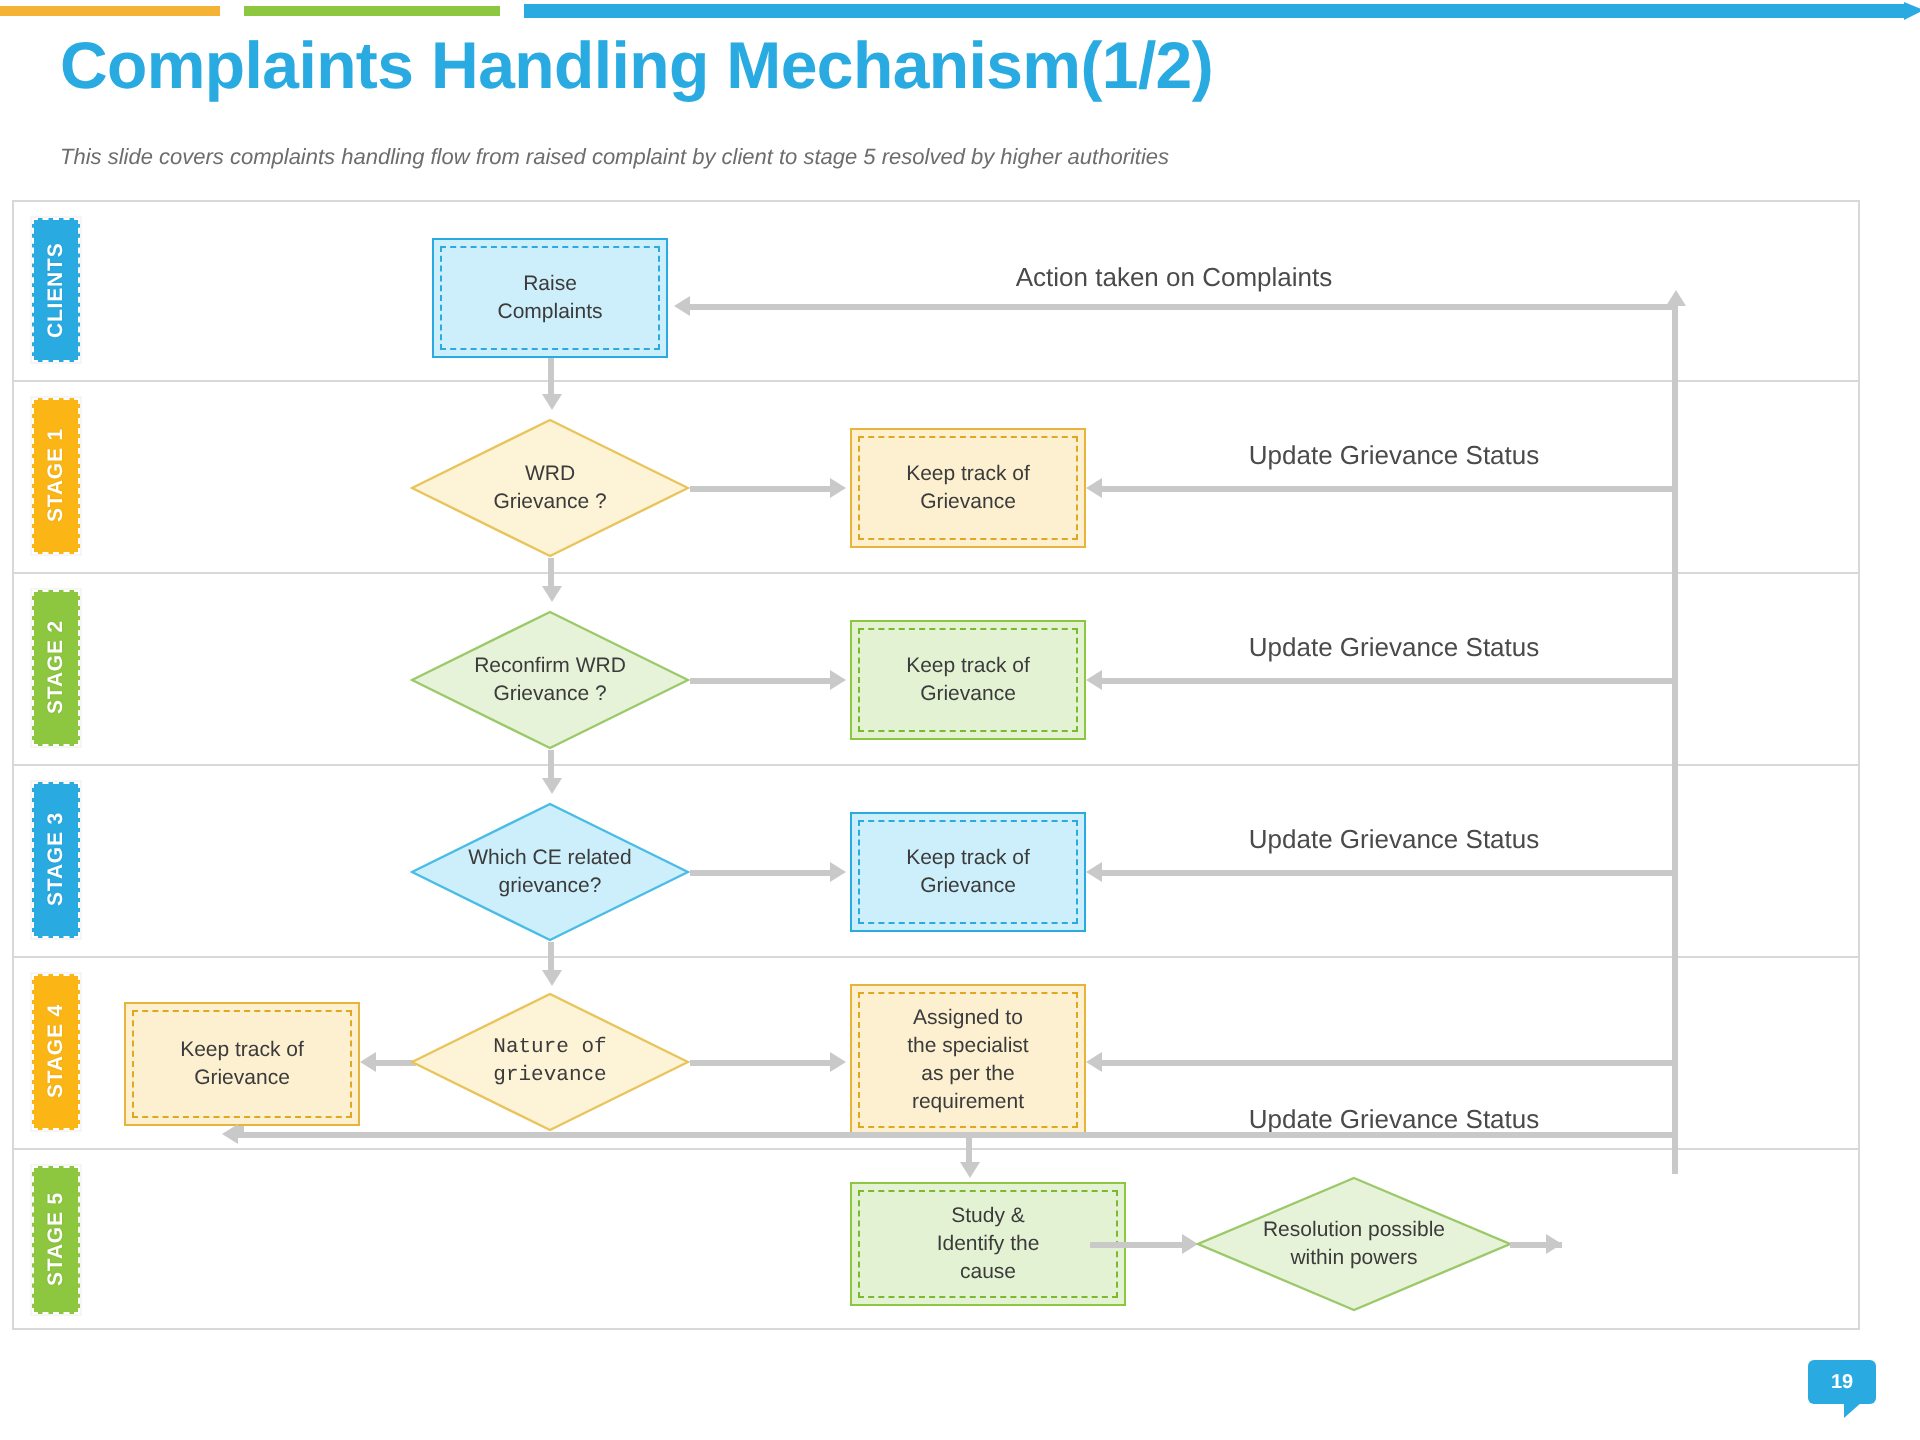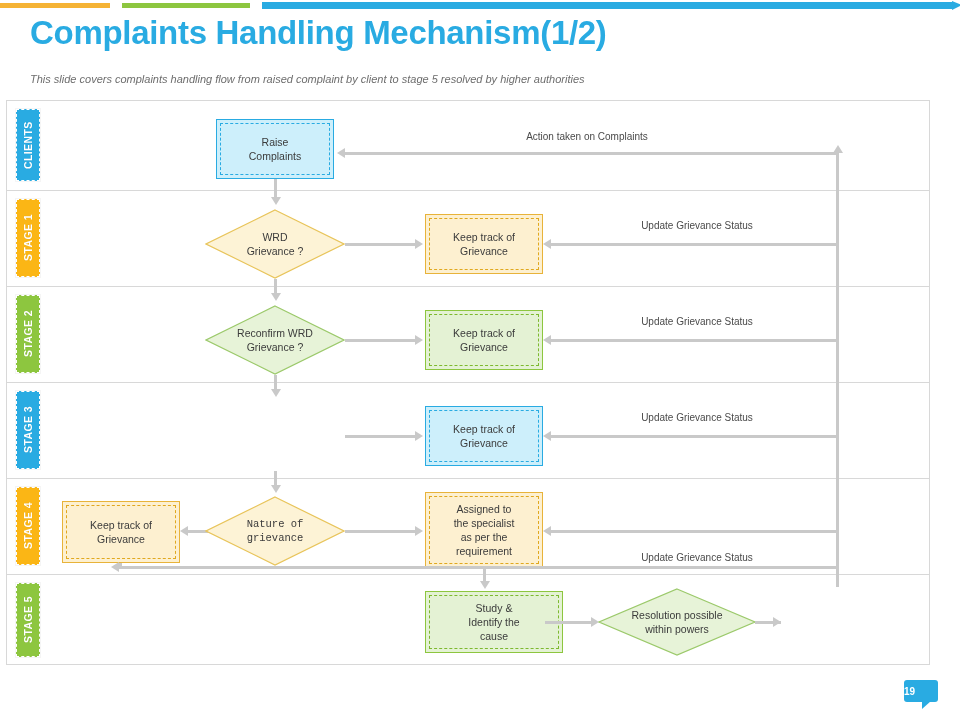--- a/index.html
+++ b/index.html
@@ -104,30 +104,30 @@
   .conn { position:absolute; background:#c9c9c9; }
   .conn.h { height:3px; }
   .conn.v { width:3px; }
   .arrow { position:absolute; width:0; height:0; }
   .arrow.left  { border-right:8px solid #c9c9c9; border-top:5px solid transparent; border-bottom:5px solid transparent; }
   .arrow.right { border-left:8px solid #c9c9c9;  border-top:5px solid transparent; border-bottom:5px solid transparent; }
   .arrow.down  { border-top:8px solid #c9c9c9;   border-left:5px solid transparent; border-right:5px solid transparent; }
   .arrow.up    { border-bottom:8px solid #c9c9c9;border-left:5px solid transparent; border-right:5px solid transparent; }
 
   .edge-label {
-    position:absolute; font-size:10px; color:#4a4a4a;
+    position:absolute; font-size:13px; color:#4a4a4a;
     text-align:center; line-height:1.35; white-space:pre-line;
   }
 
   
   .page-badge {
     position:absolute; right:22px; bottom:18px;
     width:34px; height:22px; background:#29ABE2;
     border-radius:3px;
-    display:flex; align-items:center; 
+    display:flex; align-items:center; justify-content:center;
     color:#ffffff; font-size:10px; font-weight:bold;
   }
   .page-badge:after{
     content:""; position:absolute; left:18px; bottom:-7px;
     width:0;height:0;
     border-left:9px solid #29ABE2;
     border-bottom:8px solid transparent;
   }
 </style>
 </head>
@@ -222,20 +222,27 @@
     <div class="conn v" style="left:829px; top:0px; height:96px;"></div>
     <div class="conn v" style="left:267px; top:88px; height:10px;"></div>
   </div>
 
   <div class="lane" style="top:282px; height:96px;">
     <div class="lane-label blue" style="top:8px; height:78px;">STAGE 3</div>
 
     <div class="conn v" style="left:267px; top:0px; height:8px;"></div>
     <div class="arrow down" style="left:264px; top:6px;"></div>
 
+    <div class="diamond" style="left:198px; top:18px; width:140px; height:70px;">
+      <svg viewBox="0 0 140 70" width="140" height="70">
+        <polygon points="70,1 139,35 70,69 1,35" fill="#CDEFFB" stroke="#48BCE6" stroke-width="1.2"></polygon>
+      </svg>
+      <div class="dtext" style="white-space:pre-line; padding:0 6px;">Which CE related
+grievance?</div>
+    </div>
 
     <div class="conn h" style="left:338px; top:52px; width:72px;"></div>
     <div class="arrow right" style="left:408px; top:48px;"></div>
 
     <div class="node box blue" style="left:418px; top:23px; width:118px; height:60px;">
       <div class="inner" style="white-space:pre-line;">Keep track of
 Grievance</div>
     </div>
 
     <div class="conn h" style="left:544px; top:52px; width:287px;"></div>

